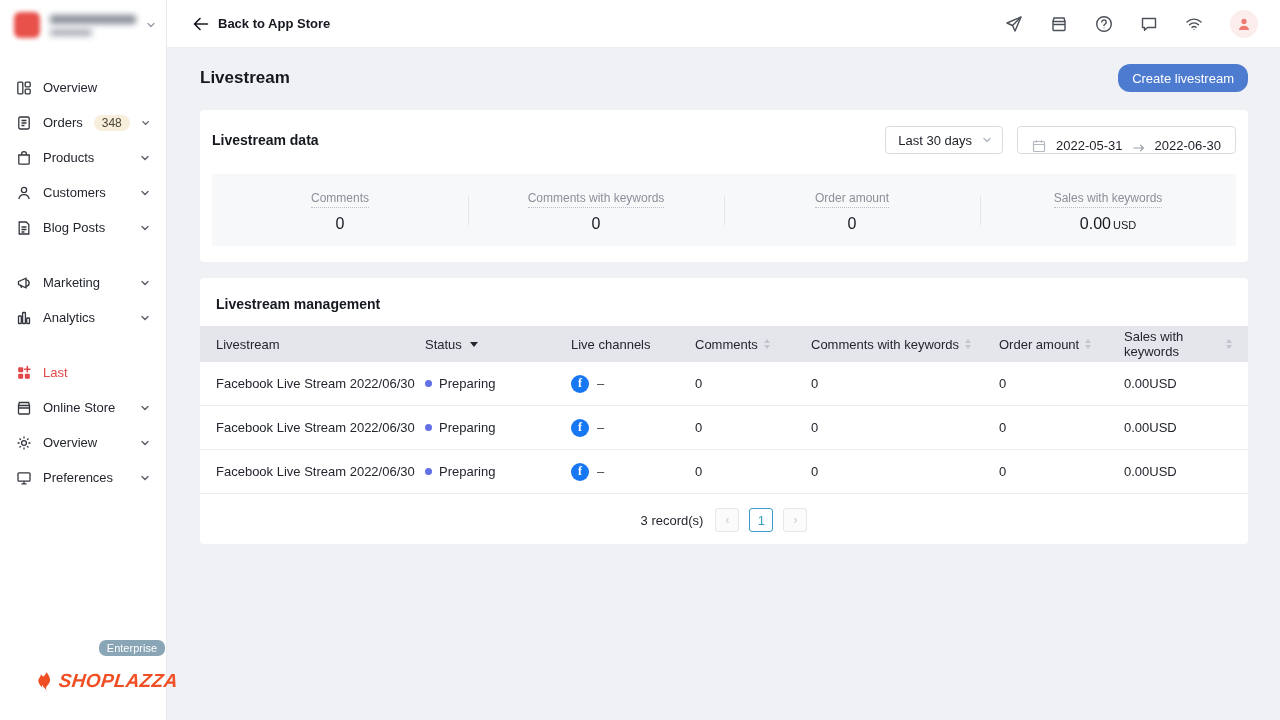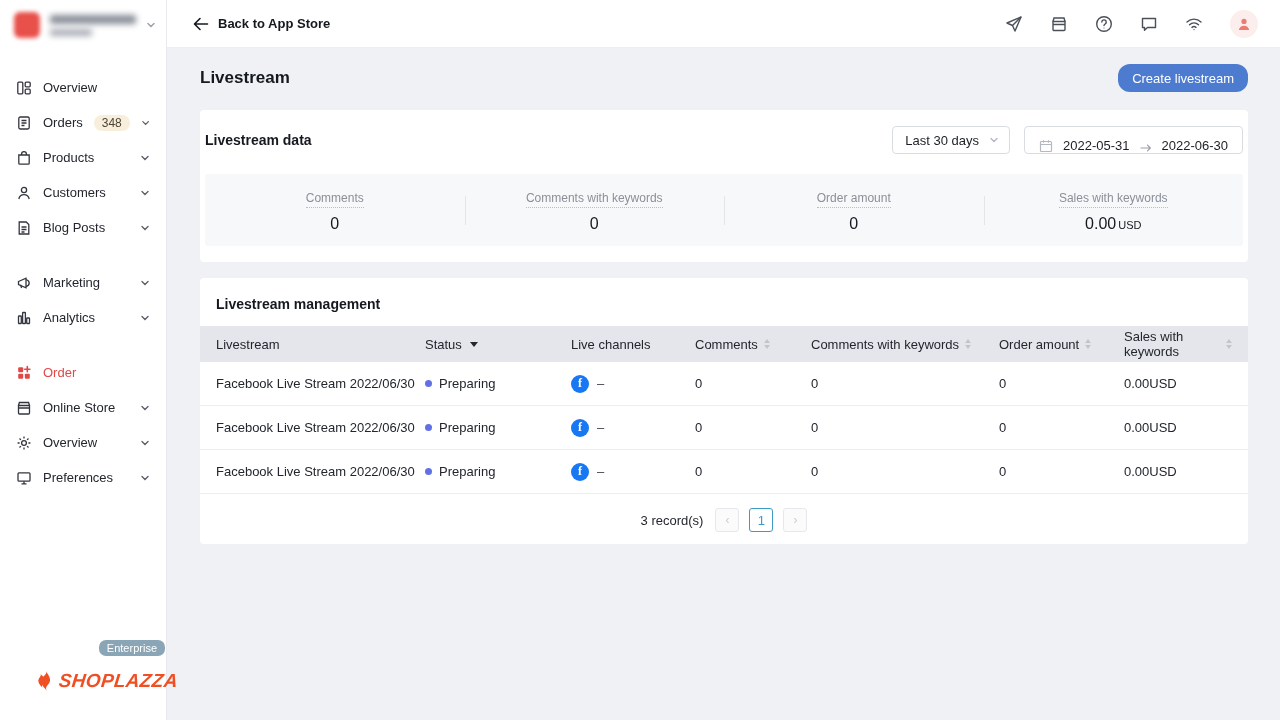--- a/index.html
+++ b/index.html
@@ -47,21 +47,21 @@
                align-items:center; justify-content:center; cursor:pointer; }
 
   .main { flex:1; padding:14px 32px 0 33px; overflow:hidden; }
   .page-head { height:32px; display:flex; align-items:center; margin-bottom:16px; }
   .page-title { font-size:17px; font-weight:700; color:#15181f; }
   .create-btn { margin-left:auto; background:#4d7bd0; color:#fff; border:none; border-radius:12px;
                 height:28px; padding:0 14px; font-size:13px; font-weight:500; cursor:pointer;
                 font-family:inherit; }
 
   .card { background:#fff; border-radius:4px; }
-  .card-data { padding:16px 5px 16px; }
+  .card-data { padding:16px 12px 16px; }
   .card-head { display:flex; align-items:center; }
   .card-title { font-size:14px; font-weight:700; color:#15181f; }
   .filters { margin-left:auto; display:flex; align-items:center; gap:14px; }
   .select-box { height:28px; border:1px solid #d9dce1; border-radius:4px; background:#fff;
                 display:flex; align-items:center; gap:10px; padding:0 10px 0 12px; cursor:pointer; }
   .select-box .sel-caret { color:#b4b8c0; font-size:10px; }
   .date-box { height:28px; border:1px solid #d9dce1; border-radius:4px; background:#fff;
               display:flex; align-items:flex-end; gap:10px; padding:0 14px; cursor:pointer; }
   .date-arrow { color:#9aa0a9; }
   .cal-icon { color:#b4b8c0; }
@@ -191,21 +191,21 @@
           <path d="M2 3.5 L5 6.5 L8 3.5" fill="none" stroke="currentColor" stroke-width="1.4" stroke-linecap="round"></path>
         </svg>
     </div>
     <div class="menu-item group-gap active">
       <svg class="mi-icon" viewBox="0 0 16 16" fill="#e14747">
           <rect x="2.2" y="2.2" width="5" height="5" rx="1"></rect>
           <rect x="2.2" y="8.8" width="5" height="5" rx="1"></rect>
           <rect x="8.8" y="8.8" width="5" height="5" rx="1"></rect>
           <path d="M11.3 1.6v5.2M8.7 4.2h5.2" stroke="#e14747" stroke-width="1.6" stroke-linecap="round"></path>
         </svg>
-      <span class="mi-label">Order</span>
+      <span class="mi-label">Last</span>
     </div>
     <div class="menu-item">
       <svg class="mi-icon" viewBox="0 0 16 16" fill="none" stroke="#33363e" stroke-width="1.3">
           <path d="M2.5 5.5 h11 v7.5 a1 1 0 0 1 -1 1 h-9 a1 1 0 0 1 -1 -1 z"></path>
           <path d="M2.5 5.5 3.4 2.5h9.2l.9 3M2.5 8h11"></path>
         </svg>
       <span class="mi-label">Online Store</span>
       <svg class="mi-caret" width="10" height="10" viewBox="0 0 10 10">
           <path d="M2 3.5 L5 6.5 L8 3.5" fill="none" stroke="currentColor" stroke-width="1.4" stroke-linecap="round"></path>
         </svg>

